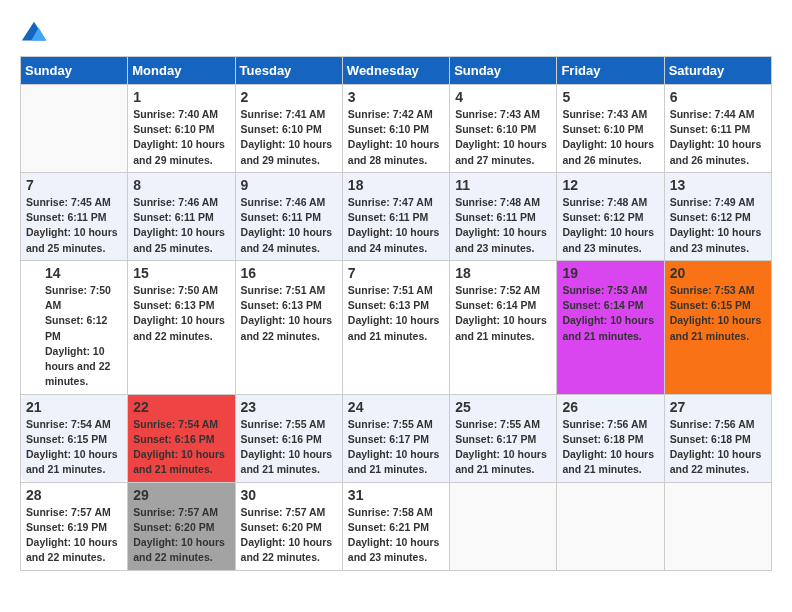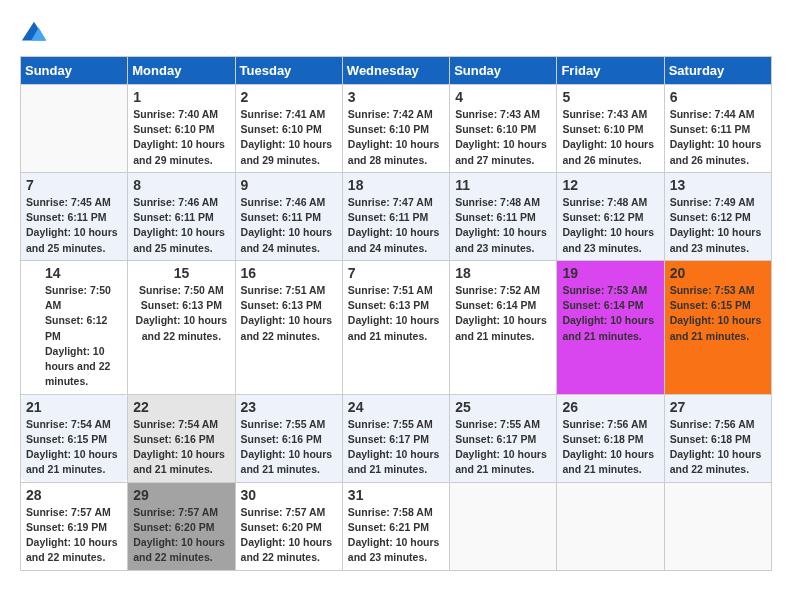--- a/index.html
+++ b/index.html
@@ -185,21 +185,21 @@
         <td style="background: rgb(238, 242, 251);">
           <span class="day-num">13</span>
           <div class="day-info">Sunrise: 7:49 AM<br>Sunset: 6:12 PM<br>Daylight: 10 hours and 23 minutes.</div>
         </td>
       </tr>
       <tr>
         <td style="background: rgb(255, 255, 255); padding-left: 24px;">
           <span class="day-num">14</span>
           <div class="day-info">Sunrise: 7:50 AM<br>Sunset: 6:12 PM<br>Daylight: 10 hours and 22 minutes.</div>
         </td>
-        <td style="background: rgb(255, 255, 255); text-align: center;">
+        <td style="background: rgb(255, 255, 255);">
           <span class="day-num">15</span>
           <div class="day-info">Sunrise: 7:50 AM<br>Sunset: 6:13 PM<br>Daylight: 10 hours and 22 minutes.</div>
         </td>
         <td style="background: rgb(255, 255, 255);">
           <span class="day-num">16</span>
           <div class="day-info">Sunrise: 7:51 AM<br>Sunset: 6:13 PM<br>Daylight: 10 hours and 22 minutes.</div>
         </td>
         <td style="background: rgb(255, 255, 255);">
           <span class="day-num">7</span>
           <div class="day-info">Sunrise: 7:51 AM<br>Sunset: 6:13 PM<br>Daylight: 10 hours and 21 minutes.</div>
@@ -215,21 +215,21 @@
         <td style="background: #f97316;">
           <span class="day-num">20</span>
           <div class="day-info">Sunrise: 7:53 AM<br>Sunset: 6:15 PM<br>Daylight: 10 hours and 21 minutes.</div>
         </td>
       </tr>
       <tr>
         <td style="background: rgb(238, 242, 251); border-radius: 7px;">
           <span class="day-num">21</span>
           <div class="day-info">Sunrise: 7:54 AM<br>Sunset: 6:15 PM<br>Daylight: 10 hours and 21 minutes.</div>
         </td>
-        <td style="background: #e5e5e5;">
+        <td style="background: #ef4444;">
           <span class="day-num">22</span>
           <div class="day-info">Sunrise: 7:54 AM<br>Sunset: 6:16 PM<br>Daylight: 10 hours and 21 minutes.</div>
         </td>
         <td style="background: rgb(238, 242, 251);">
           <span class="day-num">23</span>
           <div class="day-info">Sunrise: 7:55 AM<br>Sunset: 6:16 PM<br>Daylight: 10 hours and 21 minutes.</div>
         </td>
         <td style="background: rgb(238, 242, 251);">
           <span class="day-num">24</span>
           <div class="day-info">Sunrise: 7:55 AM<br>Sunset: 6:17 PM<br>Daylight: 10 hours and 21 minutes.</div>

